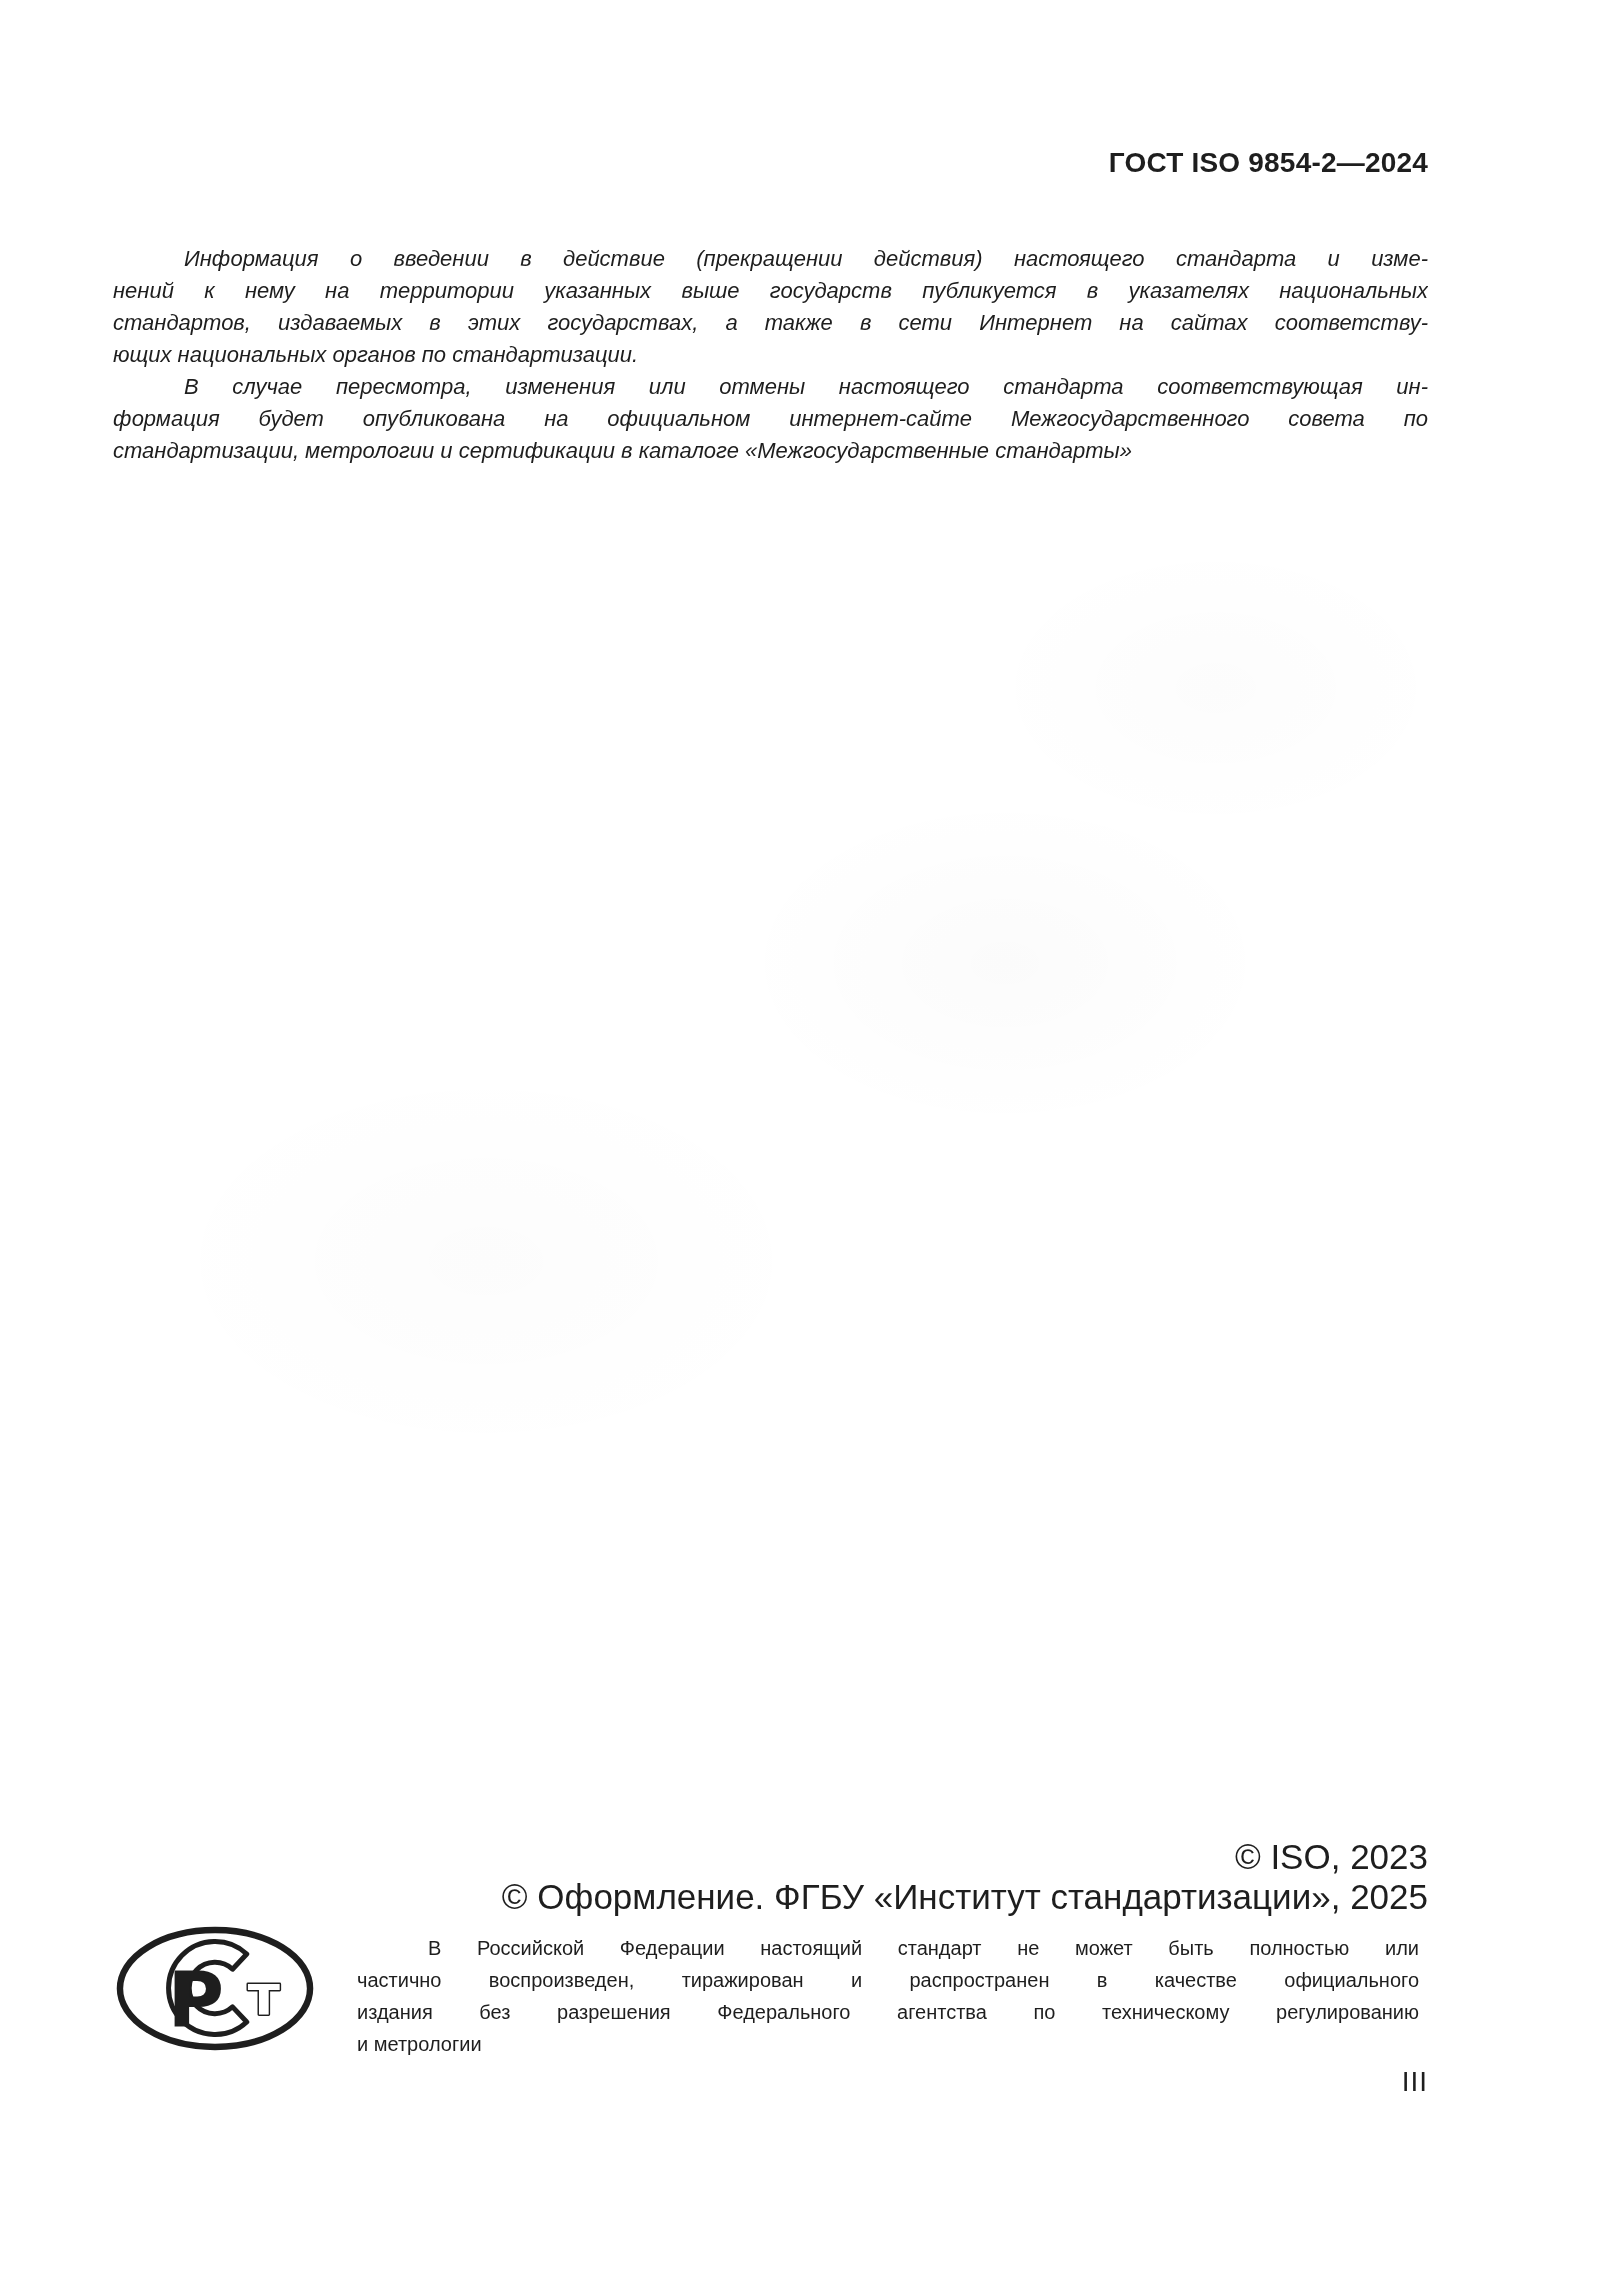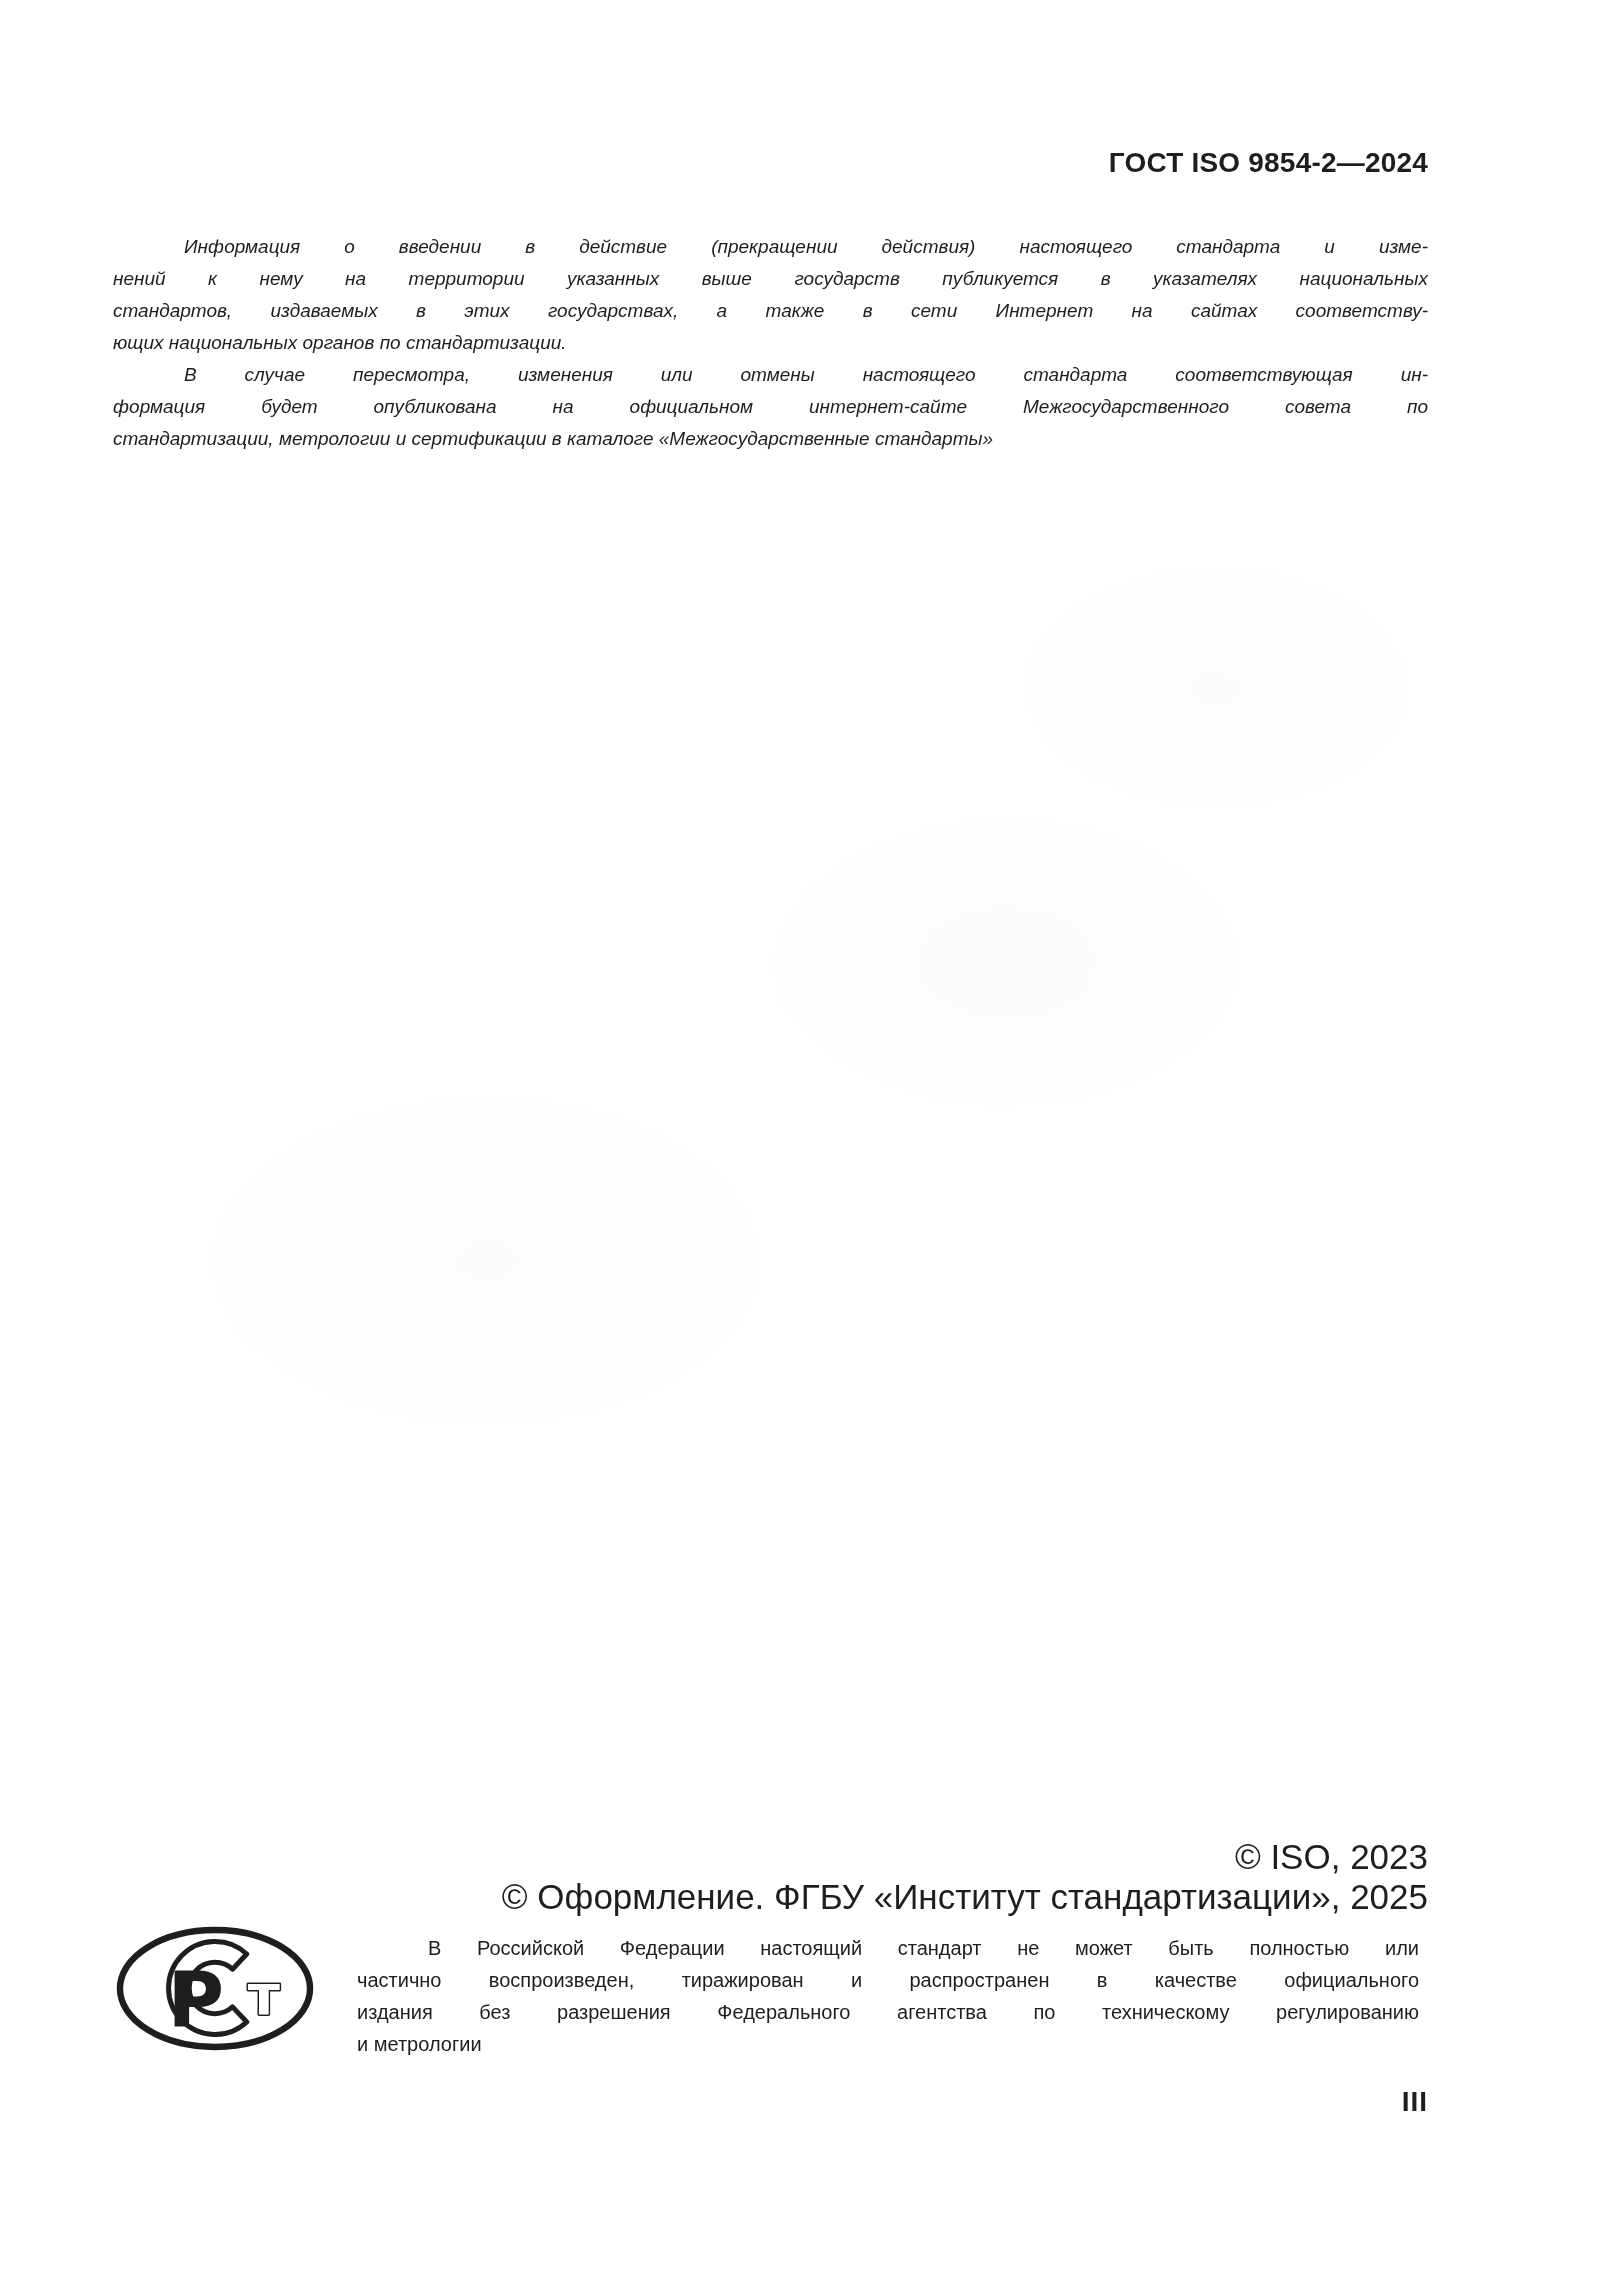--- a/index.html
+++ b/index.html
@@ -26,23 +26,23 @@
   .doc-code {
     position:absolute;
     top:147px; right:193px;
     font-size:28px; font-weight:bold;
     letter-spacing:0.2px;
     white-space:nowrap;
   }
 
   .foreword {
     position:absolute;
-    top:231px; left:113px; width:1315px;
+    top:243px; left:113px; width:1315px;
     font-style:italic;
-    font-size:19px;
+    font-size:22px;
     line-height:32px;
   }
   .jline {
     text-align:justify;
     text-align-last:justify;
     height:32px;
     overflow:hidden;
     white-space:normal;
   }
   .jline.last { text-align-last:left; }
@@ -66,23 +66,22 @@
   .restriction {
     position:absolute;
     top:1932px; left:357px; width:1062px;
     font-size:20px;
     line-height:32px;
   }
 
   .page-number {
     position:absolute;
     top:2066px; right:193px;
-    font-size:28px; font-weight:bold;
+    font-size:28px; font-weight:normal;
     letter-spacing:1px;
-    margin-top:20px;
   }
 </style>
 </head>
 <body>
 
 <div class="page">
 
   <div class="doc-code">ГОСТ ISO 9854-2—2024</div>
 
   <div class="foreword">

